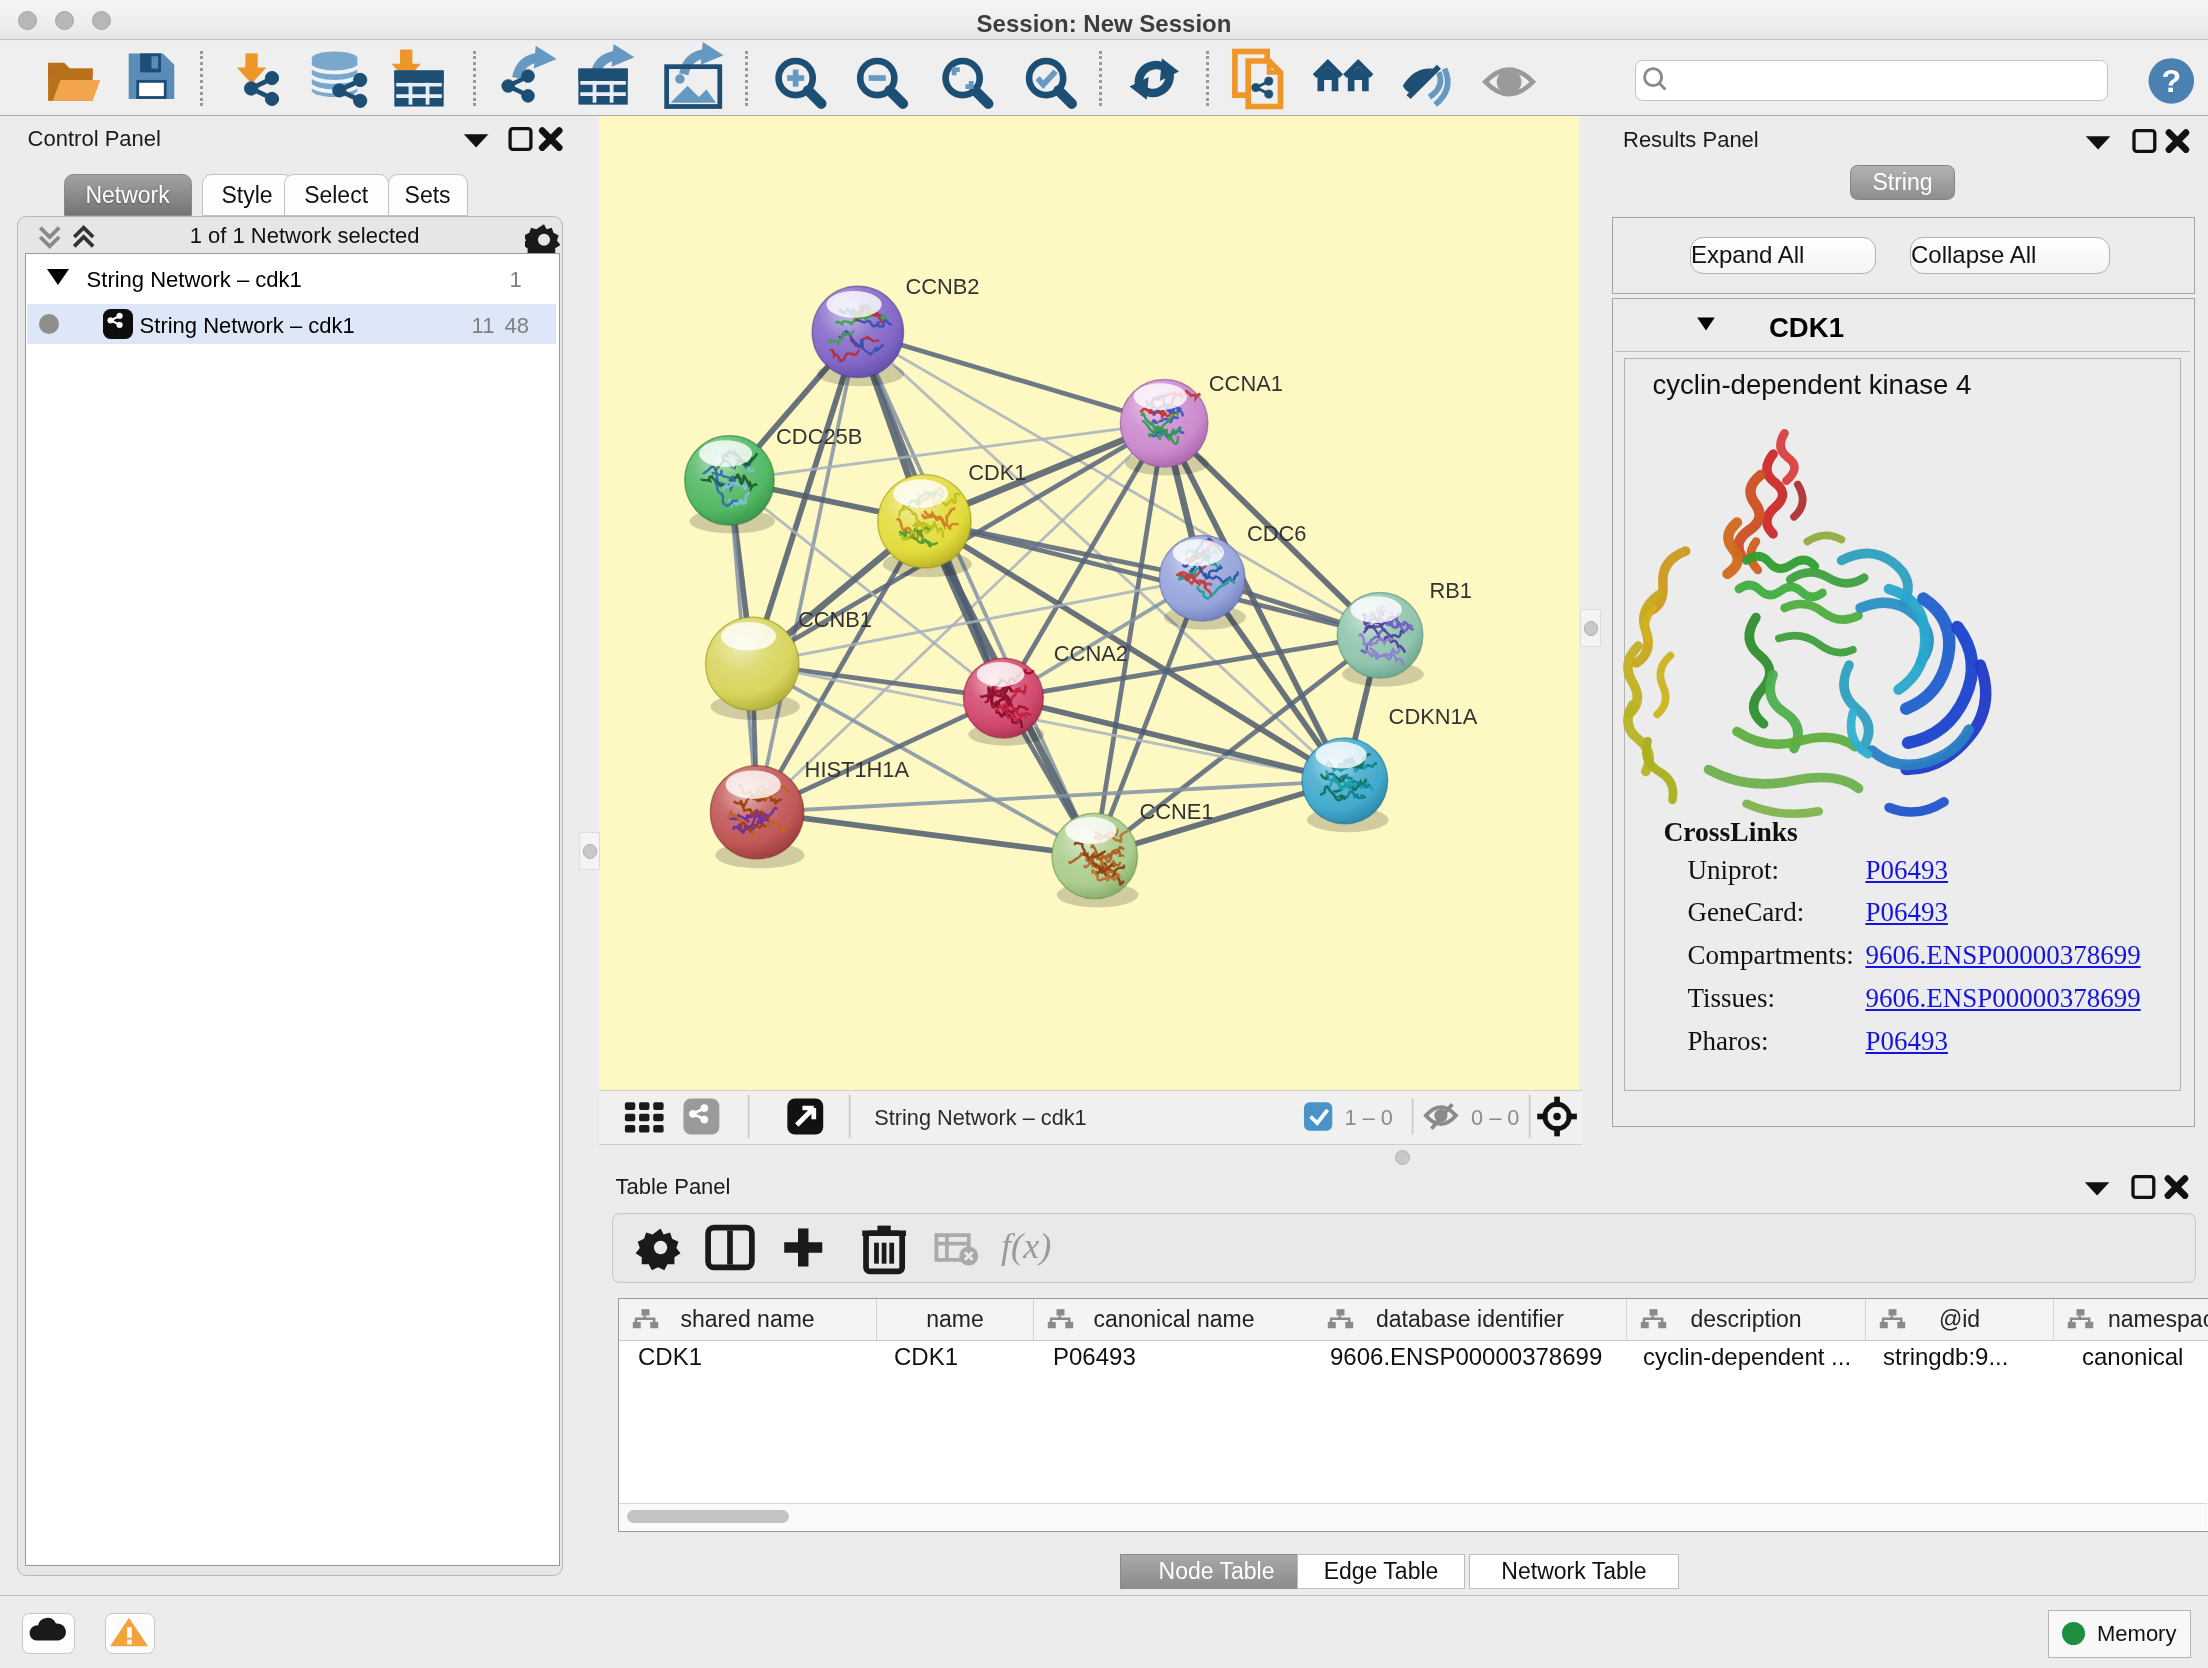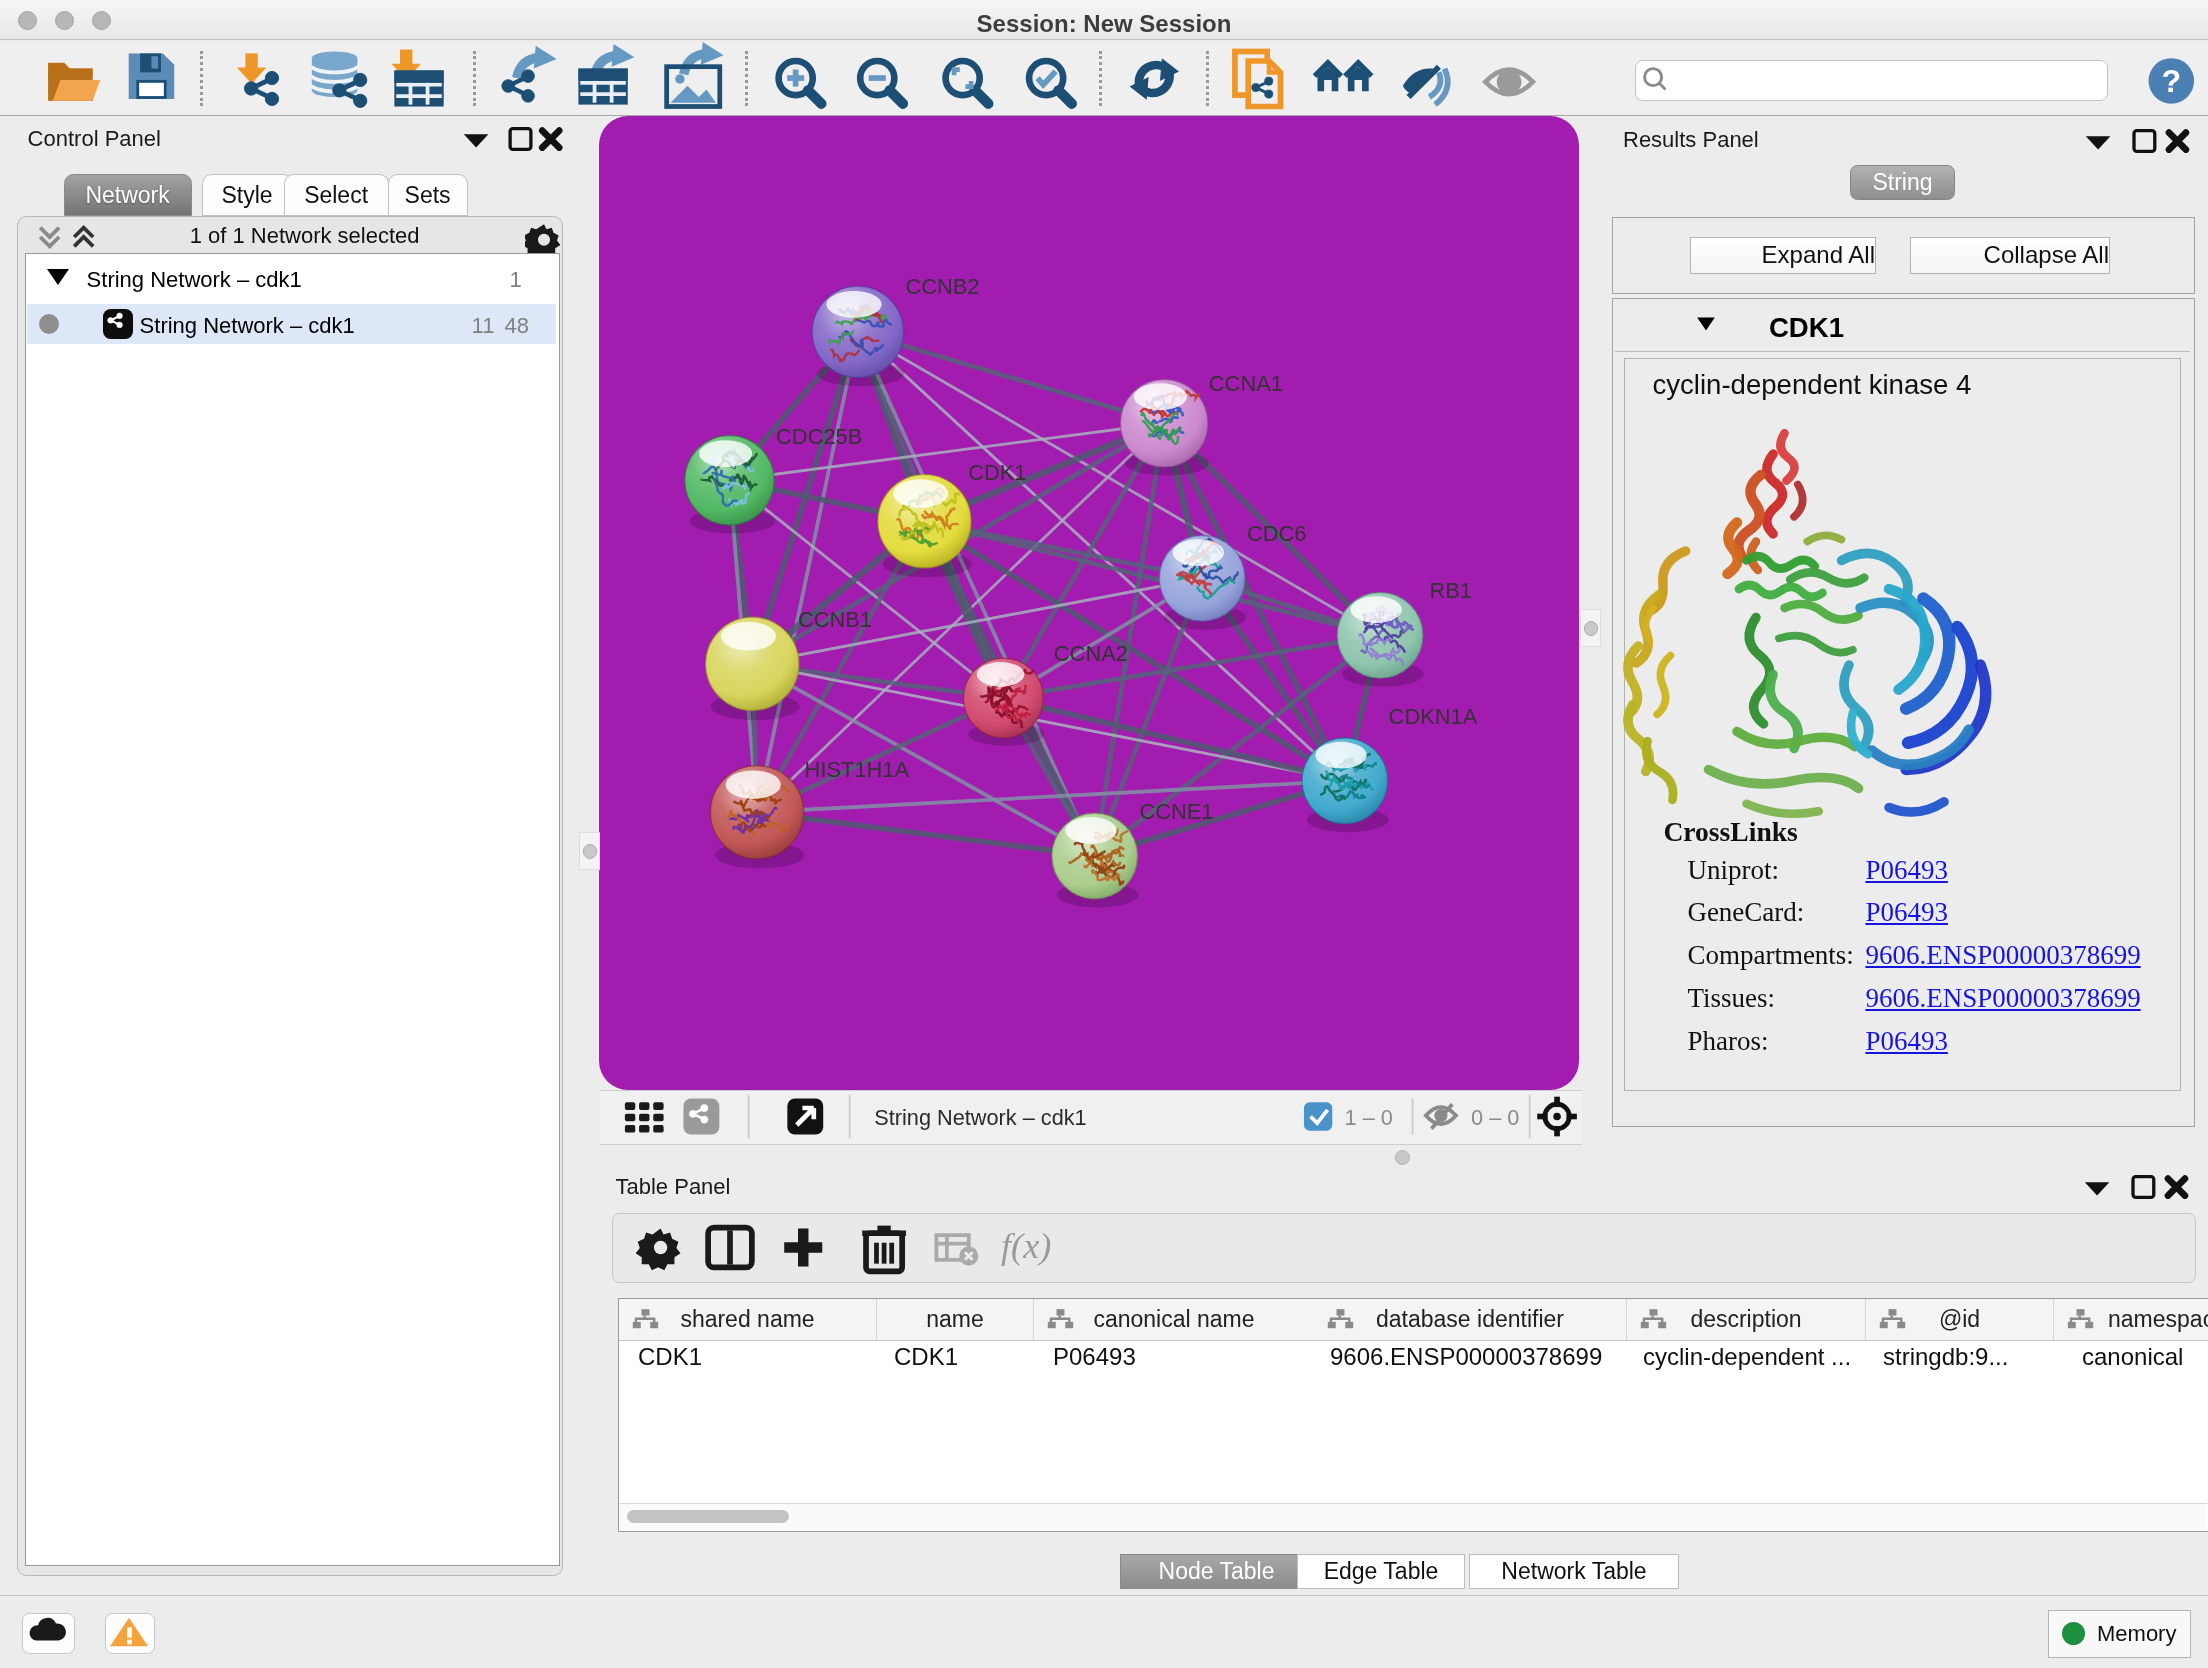--- a/index.html
+++ b/index.html
@@ -13,21 +13,21 @@
 #searchbox { left:1635px; top:18px; width:473px; height:41px; background:#fff; border:1.9px solid #c2c2c2; border-radius:7.6px; }
 .paneltitle { font-size:22px; color:#1a1a1a; }
 #controlpanel { left:7.6px; top:118px; width:574px; height:1477px; }
 .tab { position:absolute; height:42px; border:1.9px solid #c0c0c0; border-radius:9.5px 9.5px 0 0; background:#fdfdfd; color:#111; font-size:23px; text-align:center; line-height:40px; }
 .tabsel { background:linear-gradient(#a2a2a2,#747474); color:#fff; border-color:#8a8a8a; text-shadow:0 1px 1.9px #555; }
 #cp-outer { left:9.5px; top:98px; width:546px; height:1360px; background:#e6e6e6; border:1.9px solid #b7b7b7; border-radius:9.5px; }
 #cp-list { left:17px; top:135px; width:535px; height:1313px; background:#fff; border:1.9px solid #999; }
 .tridn { width:0; height:0; border-top:16px solid #000; border-left:11.4px solid transparent; border-right:11.4px solid transparent; }
 #stringtab { left:1850px; top:165px; width:105px; height:35px; border-radius:7.6px; background:linear-gradient(#b2b2b2,#8e8e8e); border:1px solid #858585; color:#fff; font-size:23px; text-align:center; line-height:33px; }
 .rbox { border:1.9px solid #a4a4a4; background:#ececec; }
-.btn { background:linear-gradient(#ffffff,#f4f4f4); border:1.9px solid #b2b2b2; border-radius:0; font-size:24px; color:#111; text-align:right; }
+.btn { background:linear-gradient(#ffffff,#f4f4f4); border:1.9px solid #b2b2b2; border-radius:13px; font-size:24px; color:#111; text-align:left; }
 .serif { font-family:"Liberation Serif", serif; }
 .lnk { color:#1515dd; text-decoration:underline; }
 #tp-toolbar { left:25px; top:40px; width:1584px; height:70px; background:#e9e9e9; border:1.9px solid #c5c5c5; border-radius:7.6px; }
 .th { position:absolute; top:0; height:42px; white-space:nowrap; overflow:hidden; background:#f4f4f4; border-right:1.9px solid #d4d4d4; border-bottom:1.9px solid #c6c6c6; font-size:23px; color:#222; }
 .td { position:absolute; top:44px; height:40px; font-size:24px; color:#111; white-space:nowrap; }
 .btab { position:absolute; height:35px; border:1.9px solid #bdbdbd; background:#fff; color:#111; font-size:23px; text-align:center; line-height:32px; }
 .btabsel { background:linear-gradient(#a8a8a8,#8c8c8c); color:#fff; border-color:#8a8a8a; }
 
 </style></head><body>
 <div id="win">
@@ -229,21 +229,21 @@
                 <line x1="2" y1="12" x2="21" y2="3" stroke-width="5"></line>
                 <line x1="2" y1="14" x2="21" y2="23" stroke-width="5"></line>
               </g>
             </svg></div>
           <div class="abs" style="left:113px; top:8.6px; font-size:22px;">String Network – cdk1</div>
           <div class="abs" style="left:445px; top:8.6px; font-size:22px; color:#808080;">11</div>
           <div class="abs" style="left:478px; top:8.6px; font-size:22px; color:#808080;">48</div>
         </div>
 </div>
 </div>
-<div class="abs" style="left:599px; top:116px; width:980px; height:974px; background:#a21caf;border-radius:29px;"><svg width="980" height="974" viewBox="0 0 1030 1024">
+<div class="abs" style="left:599px; top:116px; width:980px; height:974px; background:#fef9c3;"><svg width="980" height="974" viewBox="0 0 1030 1024">
 <defs>
 <radialGradient id="g0" cx="0.38" cy="0.28" r="0.90">
             <stop offset="0" stop-color="#cbc0e8"></stop>
             <stop offset="0.35" stop-color="#937acf"></stop>
             <stop offset="0.62" stop-color="#8468c8"></stop>
             <stop offset="1" stop-color="#4b3f96"></stop>
           </radialGradient>
 <radialGradient id="g1" cx="0.38" cy="0.28" r="0.90">
             <stop offset="0" stop-color="#eaceea"></stop>
             <stop offset="0.35" stop-color="#d298d4"></stop>

